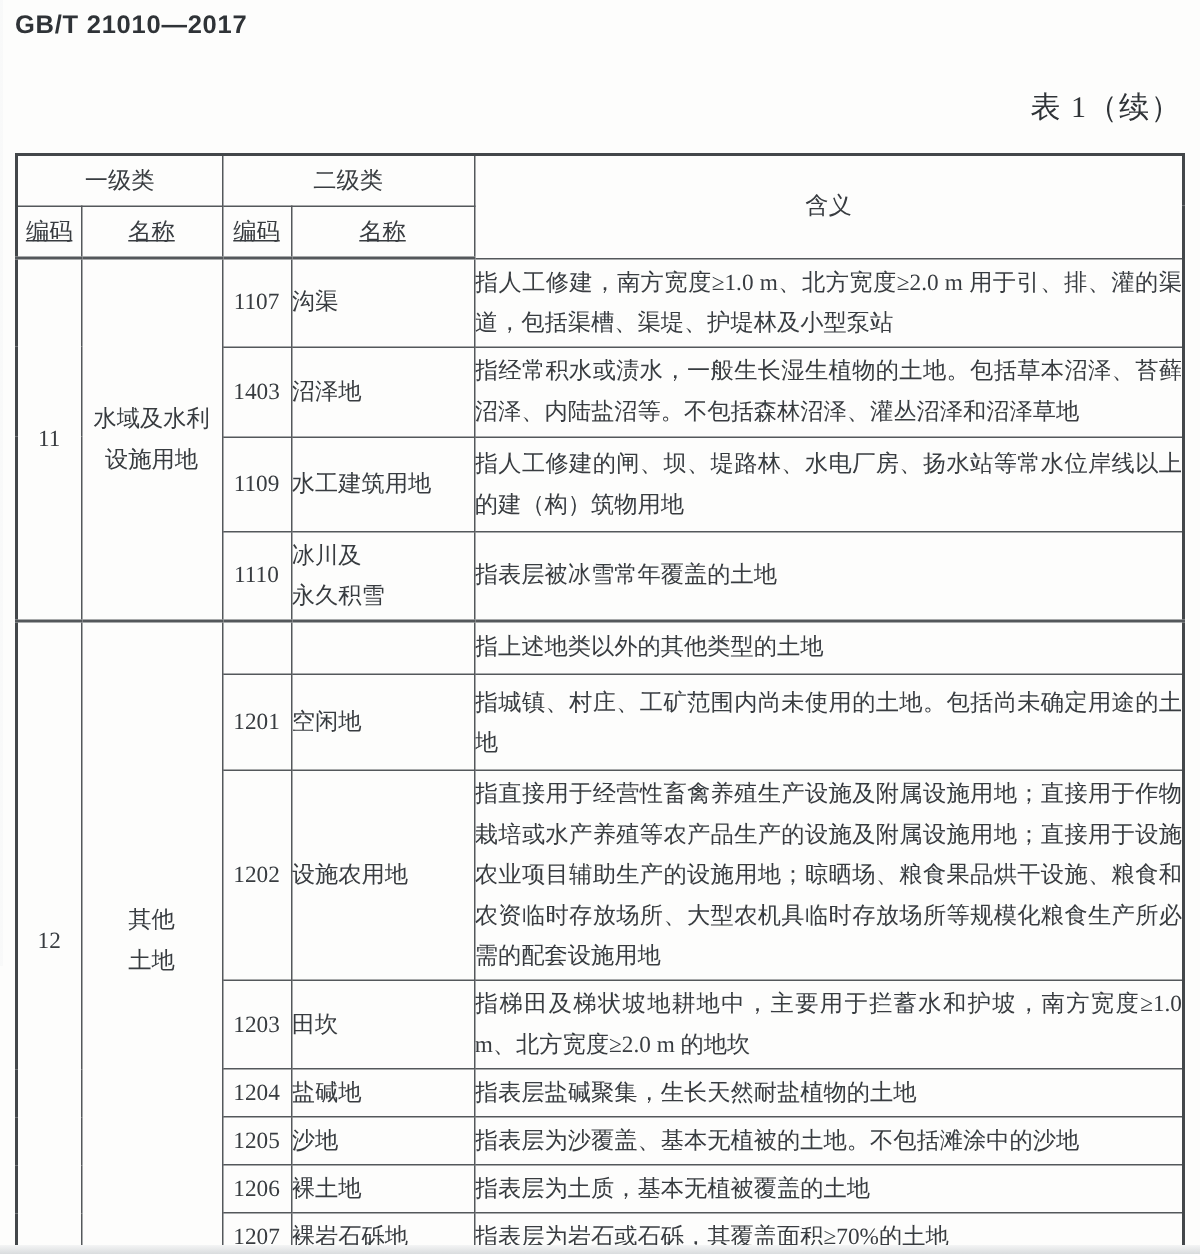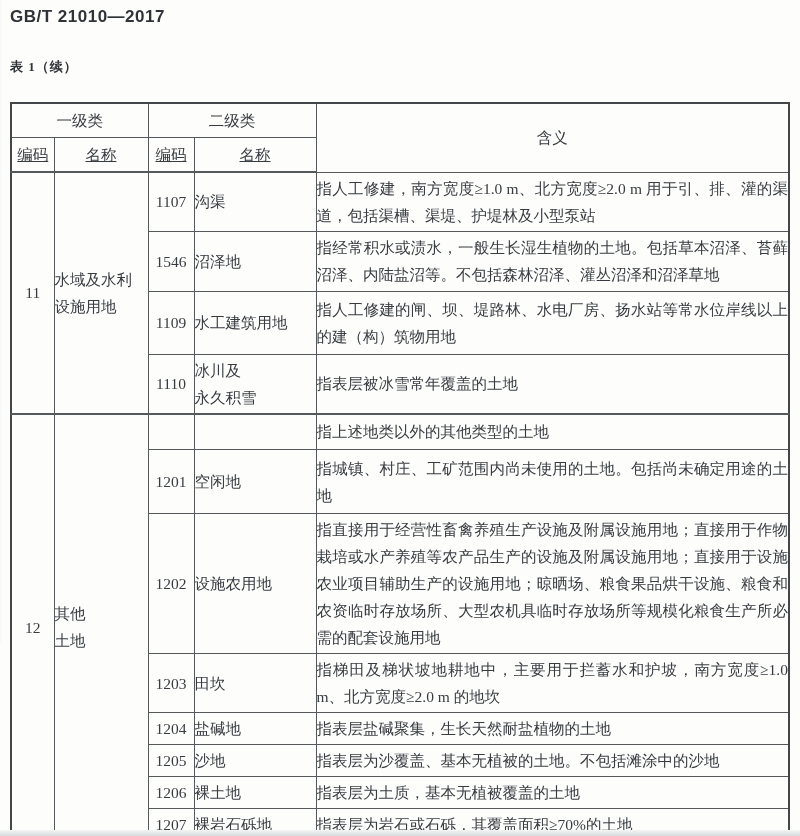--- a/index.html
+++ b/index.html
@@ -16,42 +16,42 @@
       linear-gradient(90deg, rgba(240,242,244,.35) 0 2px, transparent 2px 180px) ,
       #fdfdfc;
   }
   .doc-code{
     position:absolute;top:7px;left:10px;
     font-family:"Liberation Sans","DejaVu Sans",sans-serif;
     font-weight:700;font-size:17px;letter-spacing:.5px;color:#2f3337;
   }
   .table-title{
     position:absolute;top:58px;left:10px;width:778px;
-    text-align:left;font-weight:700;font-size:13px;color:#2f3337;
+    text-align:right;font-weight:400;font-size:20px;color:#2f3337;
     letter-spacing:1px;
   }
   table.land{
     position:absolute;top:102px;left:10px;
     width:778px;table-layout:fixed;
     border-collapse:collapse;
     border:2px solid #43474a;
     background:#fdfdfc;
   }
   table.land td{
     border:1px solid #54585b;
     vertical-align:middle;
     font-size:15.5px;
     line-height:27px;
     padding:2px 0;
     overflow:hidden;
   }
   td.c{text-align:center;}
   td.name{padding-left:12px;padding-right:6px;white-space:pre-line;text-align:left;margin-left:41px;}
   td.meaning{padding:3px 14px;text-align:justify;}
-  td.secname{white-space:pre-line;}
+  td.secname{text-align:center;white-space:pre-line;}
   tr.hdr td{font-size:15.5px;}
   tr.hdr2 td{border-bottom-width:2px;text-decoration:underline;}
   tr.sec-start td{border-top-width:2px;border-radius:17px;}
   .bottom-band{
     position:absolute;left:0;top:830px;width:800px;height:6px;
     background:linear-gradient(#f4f5f5,#d9dcde);
   }
 </style>
 </head>
 <body>
@@ -85,21 +85,21 @@
 
     <tr style="height:58px">
       <td class="c" rowspan="4">11</td>
       <td class="secname" rowspan="4">水域及水利
 设施用地</td>
       <td class="c">1107</td>
       <td class="name">沟渠</td>
       <td class="meaning">指人工修建，南方宽度≥1.0 m、北方宽度≥2.0 m 用于引、排、灌的渠道，包括渠槽、渠堤、护堤林及小型泵站</td>
     </tr>
     <tr style="height:60px">
-      <td class="c">1546</td>
+      <td class="c">1403</td>
       <td class="name">沼泽地</td>
       <td class="meaning">指经常积水或渍水，一般生长湿生植物的土地。包括草本沼泽、苔藓沼泽、内陆盐沼等。不包括森林沼泽、灌丛沼泽和沼泽草地</td>
     </tr>
     <tr style="height:63px">
       <td class="c">1109</td>
       <td class="name">水工建筑用地</td>
       <td class="meaning">指人工修建的闸、坝、堤路林、水电厂房、扬水站等常水位岸线以上的建（构）筑物用地</td>
     </tr>
     <tr style="height:59px">
       <td class="c">1110</td>

